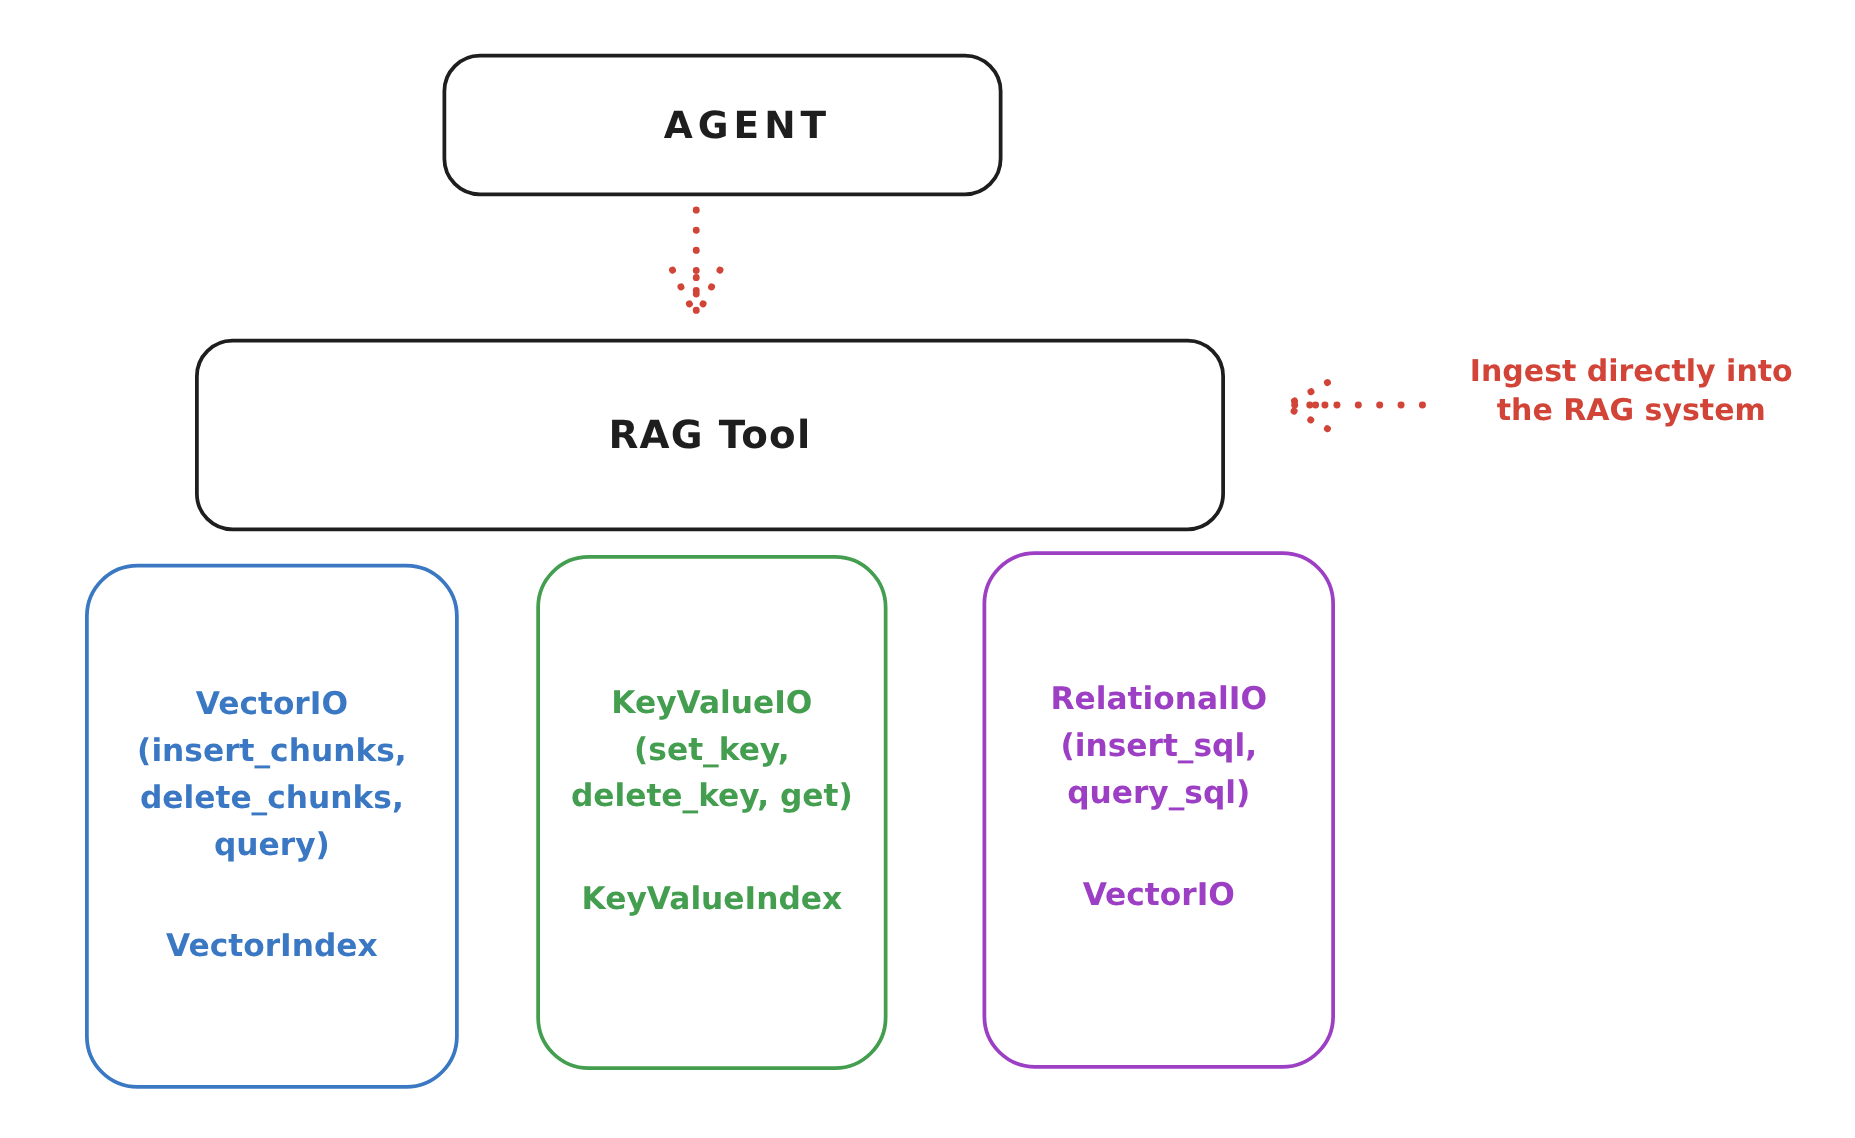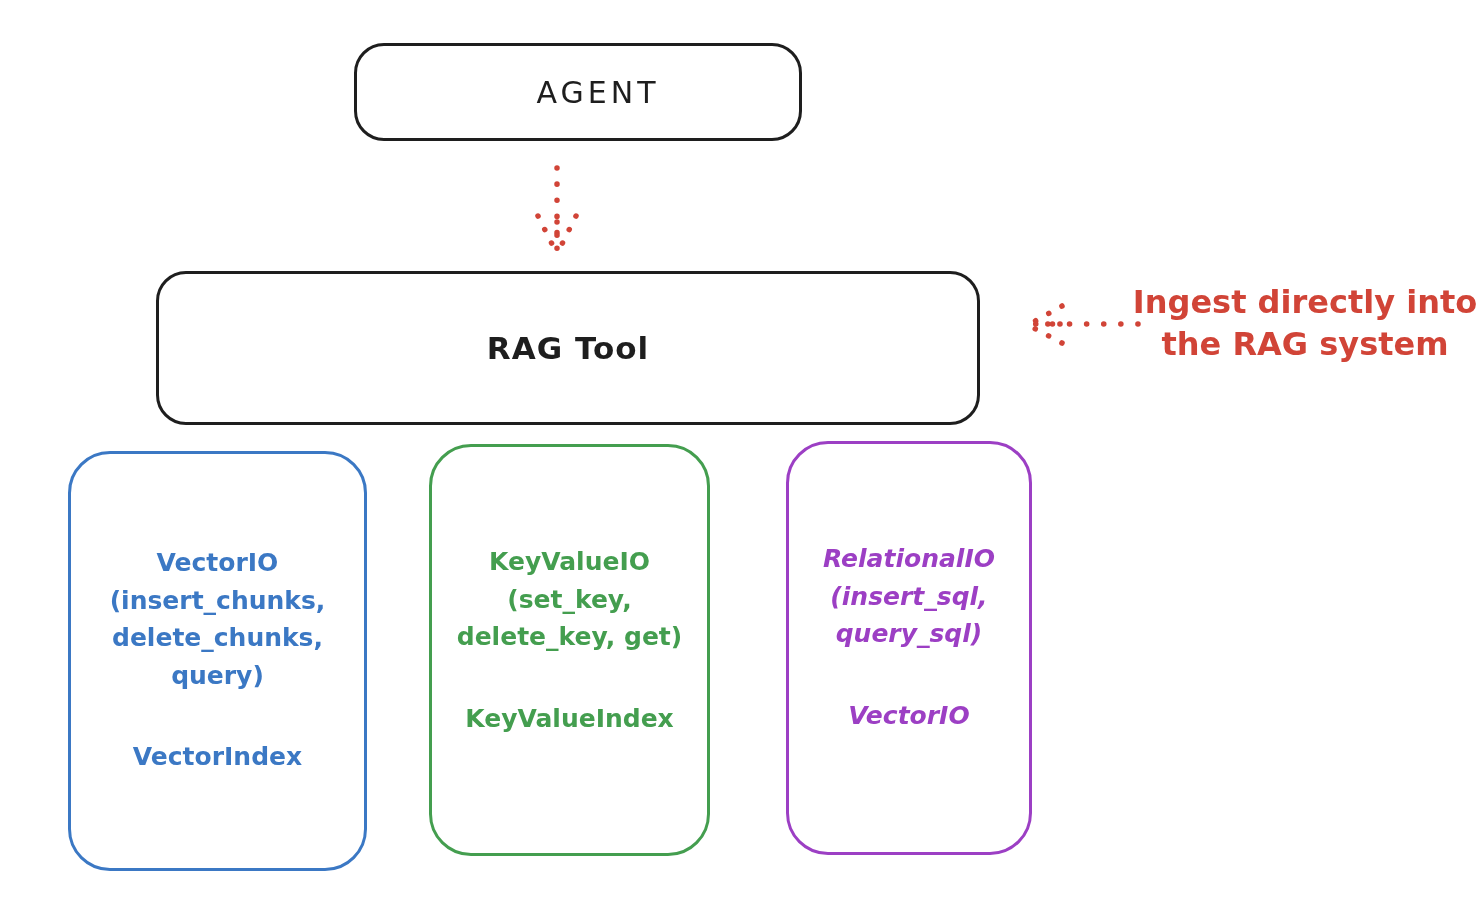--- a/index.html
+++ b/index.html
@@ -24,23 +24,23 @@
     justify-content: center;
     text-align: center;
   }
   .black-box {
     border: 3.5px solid #1e1e1e;
     border-radius: 30px;
     color: #1e1e1e;
   }
   .agent-box {
     left: 354px; top: 43px;
-    width: 448px; height: 98px;
+    width: 448px; height: 114px;
     font-size: 30px;
-    font-weight: normal;
+    font-weight: bold;
     letter-spacing: 4px;
     padding-left: 40px;
   }
   .rag-box {
     left: 156px; top: 271px;
     width: 824px; height: 154px;
     font-size: 31px;
     font-weight: bold;
     letter-spacing: 1px;
   }
@@ -48,32 +48,32 @@
     border: 3.5px solid currentColor;
     border-radius: 42px;
     flex-direction: column;
     justify-content: flex-start;
     font-weight: bold;
     font-size: 25px;
     line-height: 1.5;
   }
   .backend-vector     { left: 68px;  top: 451px; width: 299px; height: 420px; }
   .backend-keyvalue   { left: 429px; top: 444px; width: 281px; height: 412px; }
-  .backend-relational { left: 786px; top: 441px; width: 246px; height: 414px; font-style: italic; }
+  .backend-relational { left: 786px; top: 441px; width: 282px; height: 414px; }
   .backend-io    { margin-top: 96px; white-space: pre-line; }
   .backend-index { margin-top: 44px; }
   .backend-vector .backend-io { margin-top: 90px; }
   .multiline { white-space: pre-line; }
   .annotation-text {
     position: absolute;
     left: 1125px; top: 282px;
     width: 360px;
     text-align: center;
     color: #d14437;
-    font-size: 32px;
+    font-size: 24px;
     font-weight: bold;
     line-height: 1.3;
     white-space: pre-line;
   }
   .arrow-layer {
     position: absolute;
     left: 0; top: 0;
     width: 1484px; height: 910px;
     pointer-events: none;
   }

